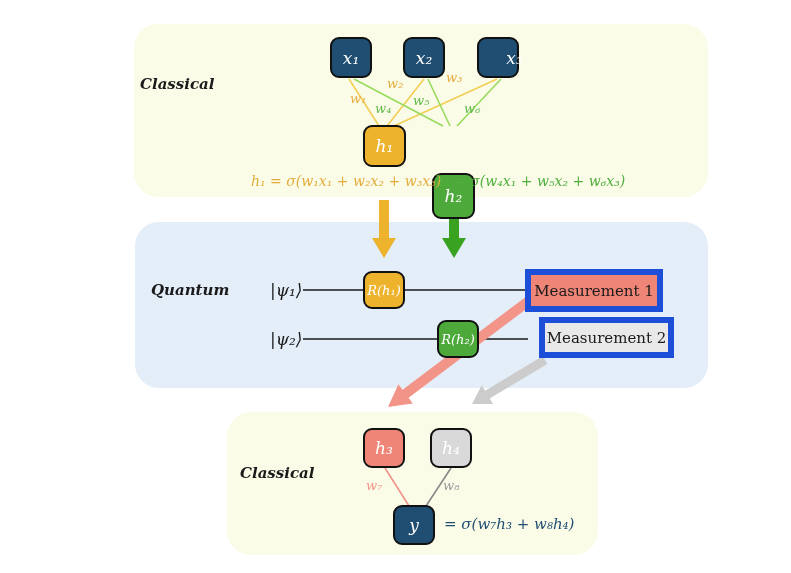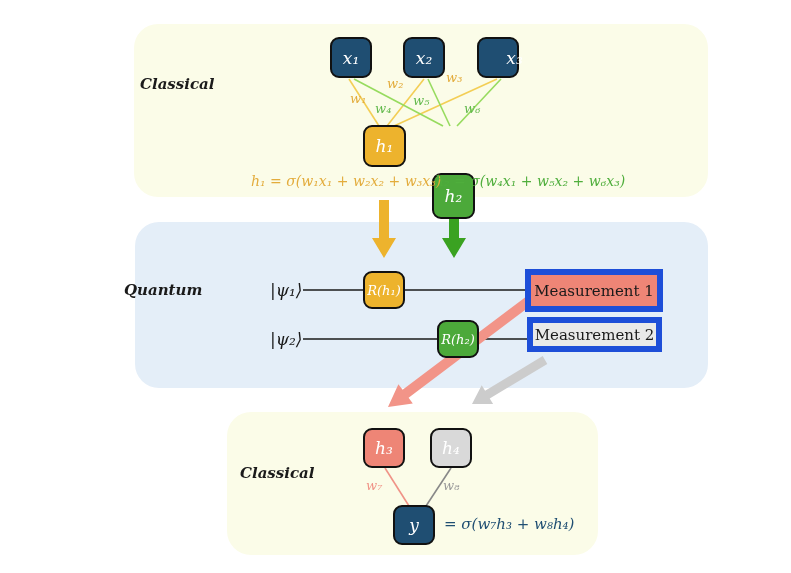--- a/index.html
+++ b/index.html
@@ -79,21 +79,21 @@
   </svg>
 
   <svg class="layer" width="791" height="573">
     <polygon points="379,200 389,200 389,238 396,238 384,258 372,238 379,238" fill="#EDB32D"></polygon>
     <polygon points="449,200 459,200 459,238 466,238 454,258 442,238 449,238" fill="#3AA221"></polygon>
     <polygon points="527,296 402.6,389.8 398.4,384.2 388,407 412.8,403.4 408.6,397.8 533,304" fill="#F29488"></polygon>
     <polygon points="542.7,356.1 485.1,390.8 481.7,385.3 472,404 493.1,404.1 489.7,398.6 547.3,363.9" fill="#CCCCCC"></polygon>
   </svg>
 
   <div class="section-label" style="left:140px;top:31px;">Classical</div>
-  <div class="section-label" style="left:124px;top:237px;text-align:center;">Quantum</div>
+  <div class="section-label" style="left:151px;top:237px;text-align:center;">Quantum</div>
   <div class="section-label" style="left:240px;top:420px;">Classical</div>
 
   <div class="node navy" style="left:330px;top:37px;width:42px;height:41px;">
     <span class="node-lbl">x₁</span>
   </div>
   <div class="node navy" style="left:403px;top:37px;width:42px;height:41px;">
     <span class="node-lbl">x₂</span>
   </div>
   <div class="node navy" style="left:477px;top:37px;width:42px;height:41px;padding-left:33px;">
     <span class="node-lbl">x₃</span>
@@ -121,21 +121,21 @@
   <div class="gate gold" style="left:363px;top:271px;width:42px;height:38px;">
     <span>R(h₁)</span>
   </div>
   <div class="gate green" style="left:437px;top:320px;width:42px;height:38px;">
     <span>R(h₂)</span>
   </div>
 
   <div class="meas meas-1" style="left:525px;top:269px;width:138px;height:43px;">
     <span>Measurement 1</span>
   </div>
-  <div class="meas meas-2" style="left:527px;top:317px;width:135px;height:35px;">
+  <div class="meas meas-2" style="left:539px;top:317px;width:135px;height:41px;">
     <span>Measurement 2</span>
   </div>
 
   <div class="node salmon" style="left:363px;top:428px;width:42px;height:40px;">
     <span class="node-lbl">h₃</span>
   </div>
   <div class="node gray" style="left:430px;top:428px;width:42px;height:40px;justify-content:center;">
     <span class="node-lbl">h₄</span>
   </div>
   <div class="node navy" style="left:393px;top:505px;width:42px;height:40px;">

